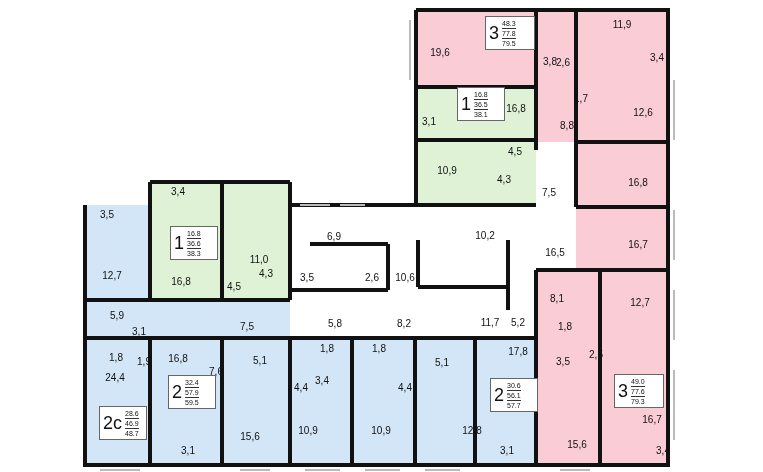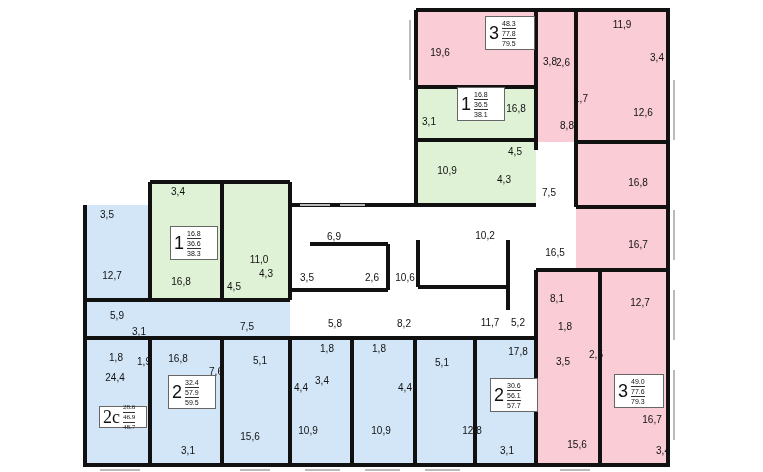--- a/index.html
+++ b/index.html
@@ -188,21 +188,21 @@
     </span>
 </div>
 <div class="badge" style="left:168px;top:375px;width:48px;height:34px;">
   <span class="rooms">2</span>
   <span class="nums">
       <span>32.4</span>
       <span>57.9</span>
       <span>59.5</span>
     </span>
 </div>
-<div class="badge" style="left:99px;top:406px;width:48px;height:22px;font-family:Liberation Serif, serif;">
+<div class="badge" style="left:99px;top:406px;width:48px;height:34px;">
   <span class="rooms">2с</span>
   <span class="nums">
       <span>28.6</span>
       <span>46.9</span>
       <span>48.7</span>
     </span>
 </div>
 <div class="badge" style="left:490px;top:378px;width:48px;height:34px;">
   <span class="rooms">2</span>
   <span class="nums">

